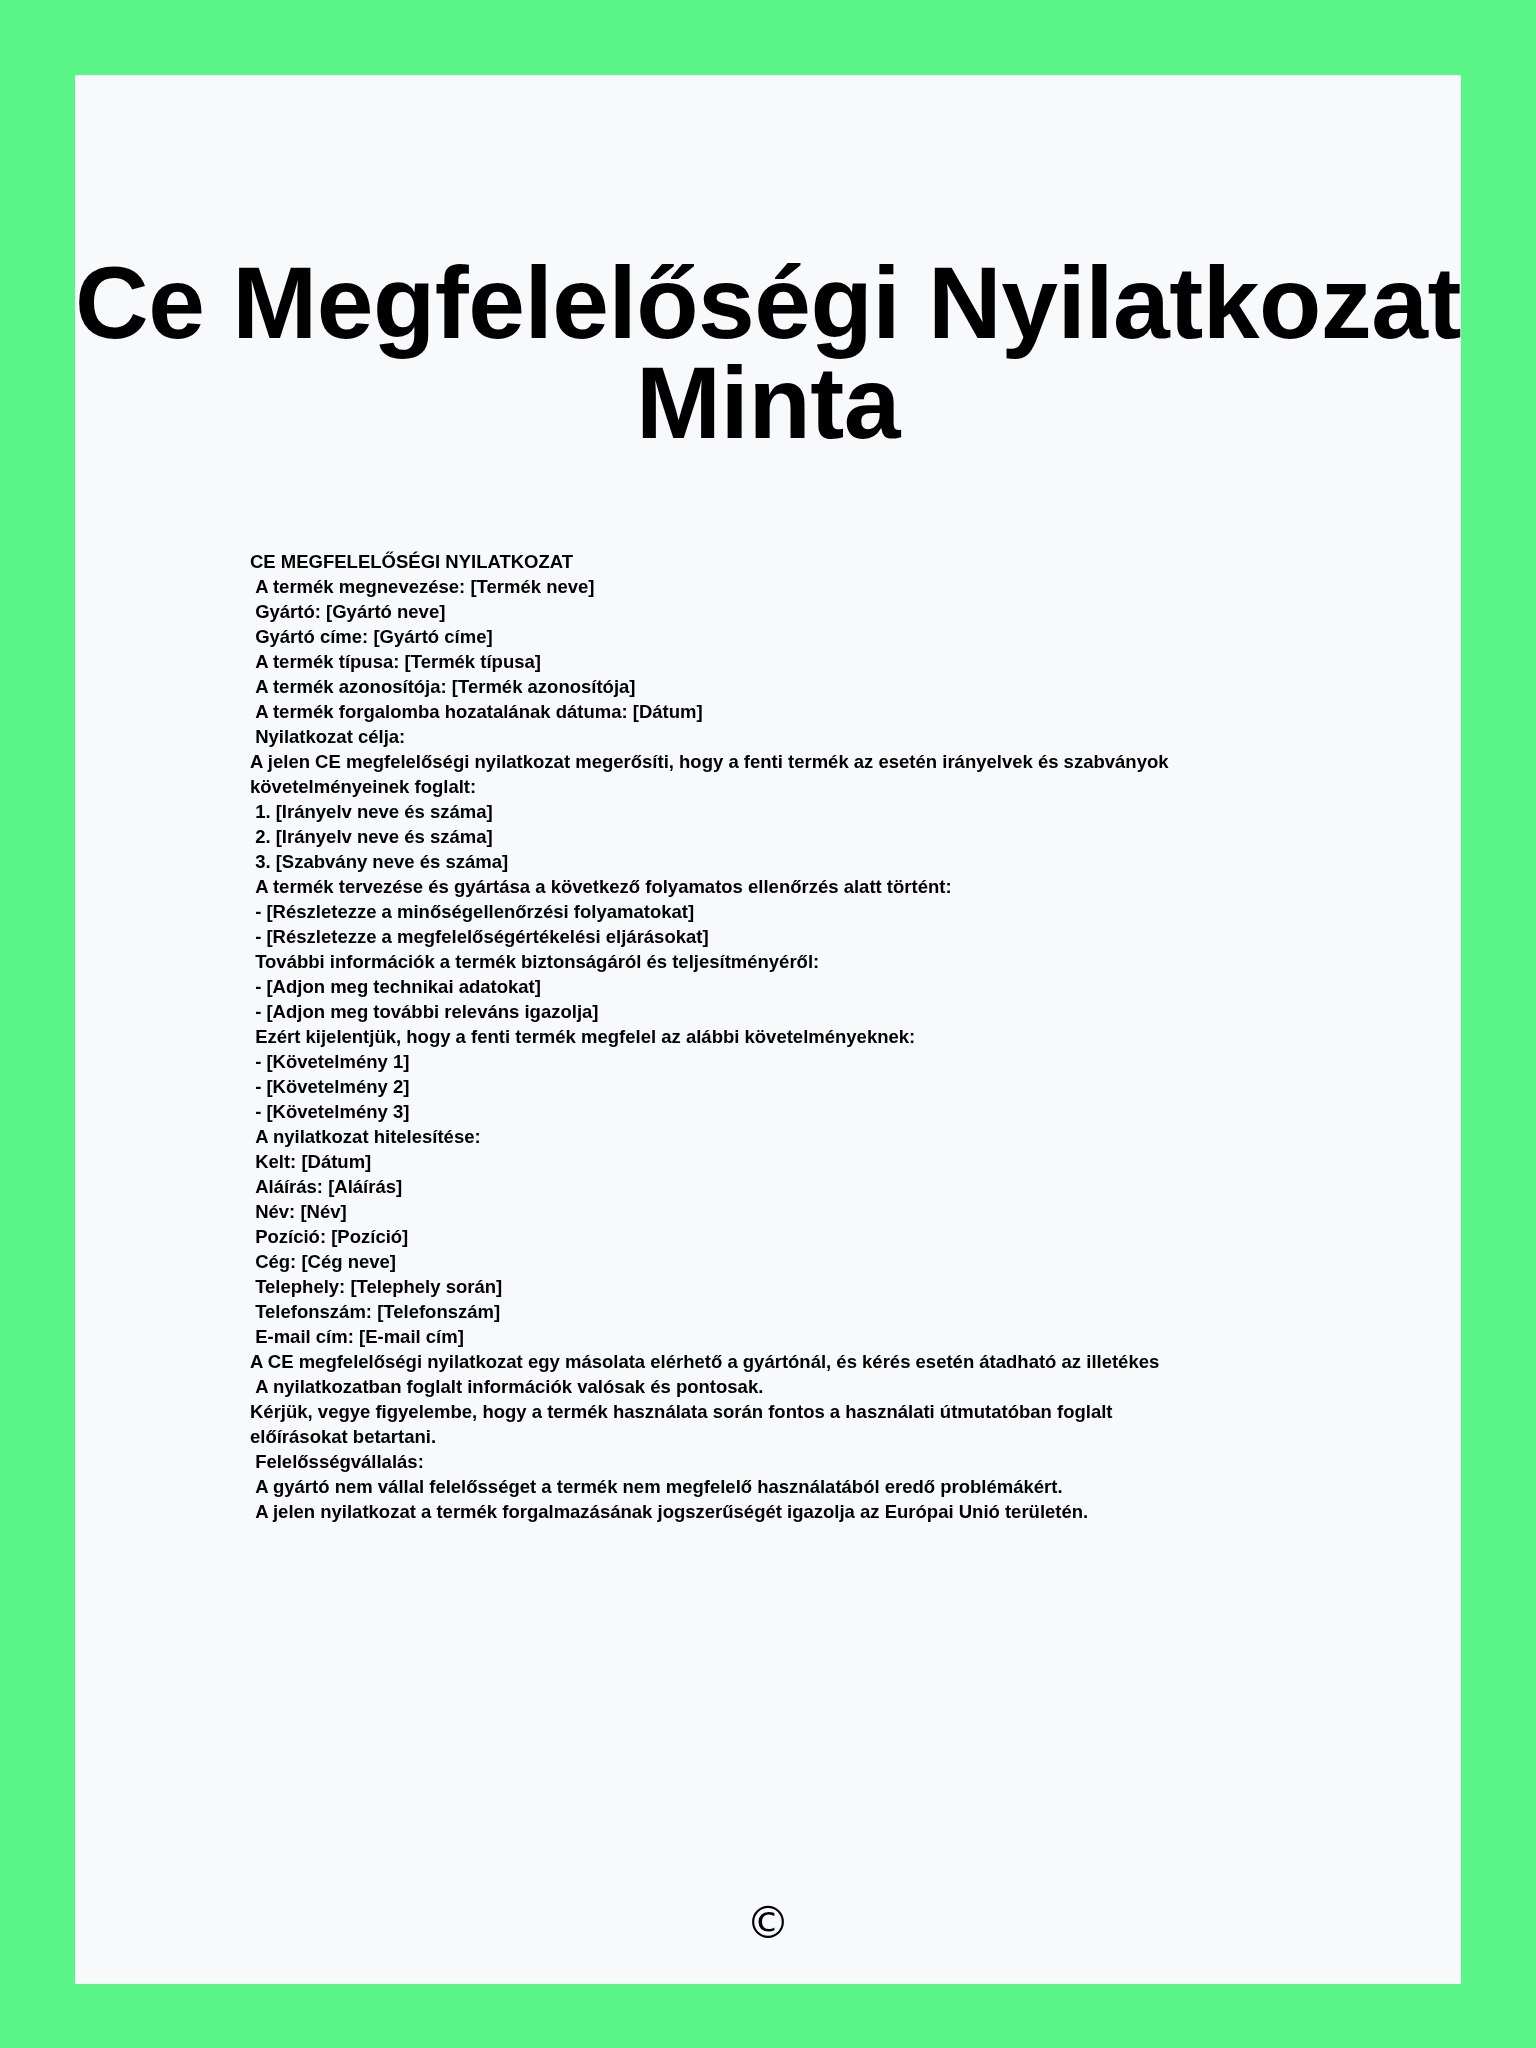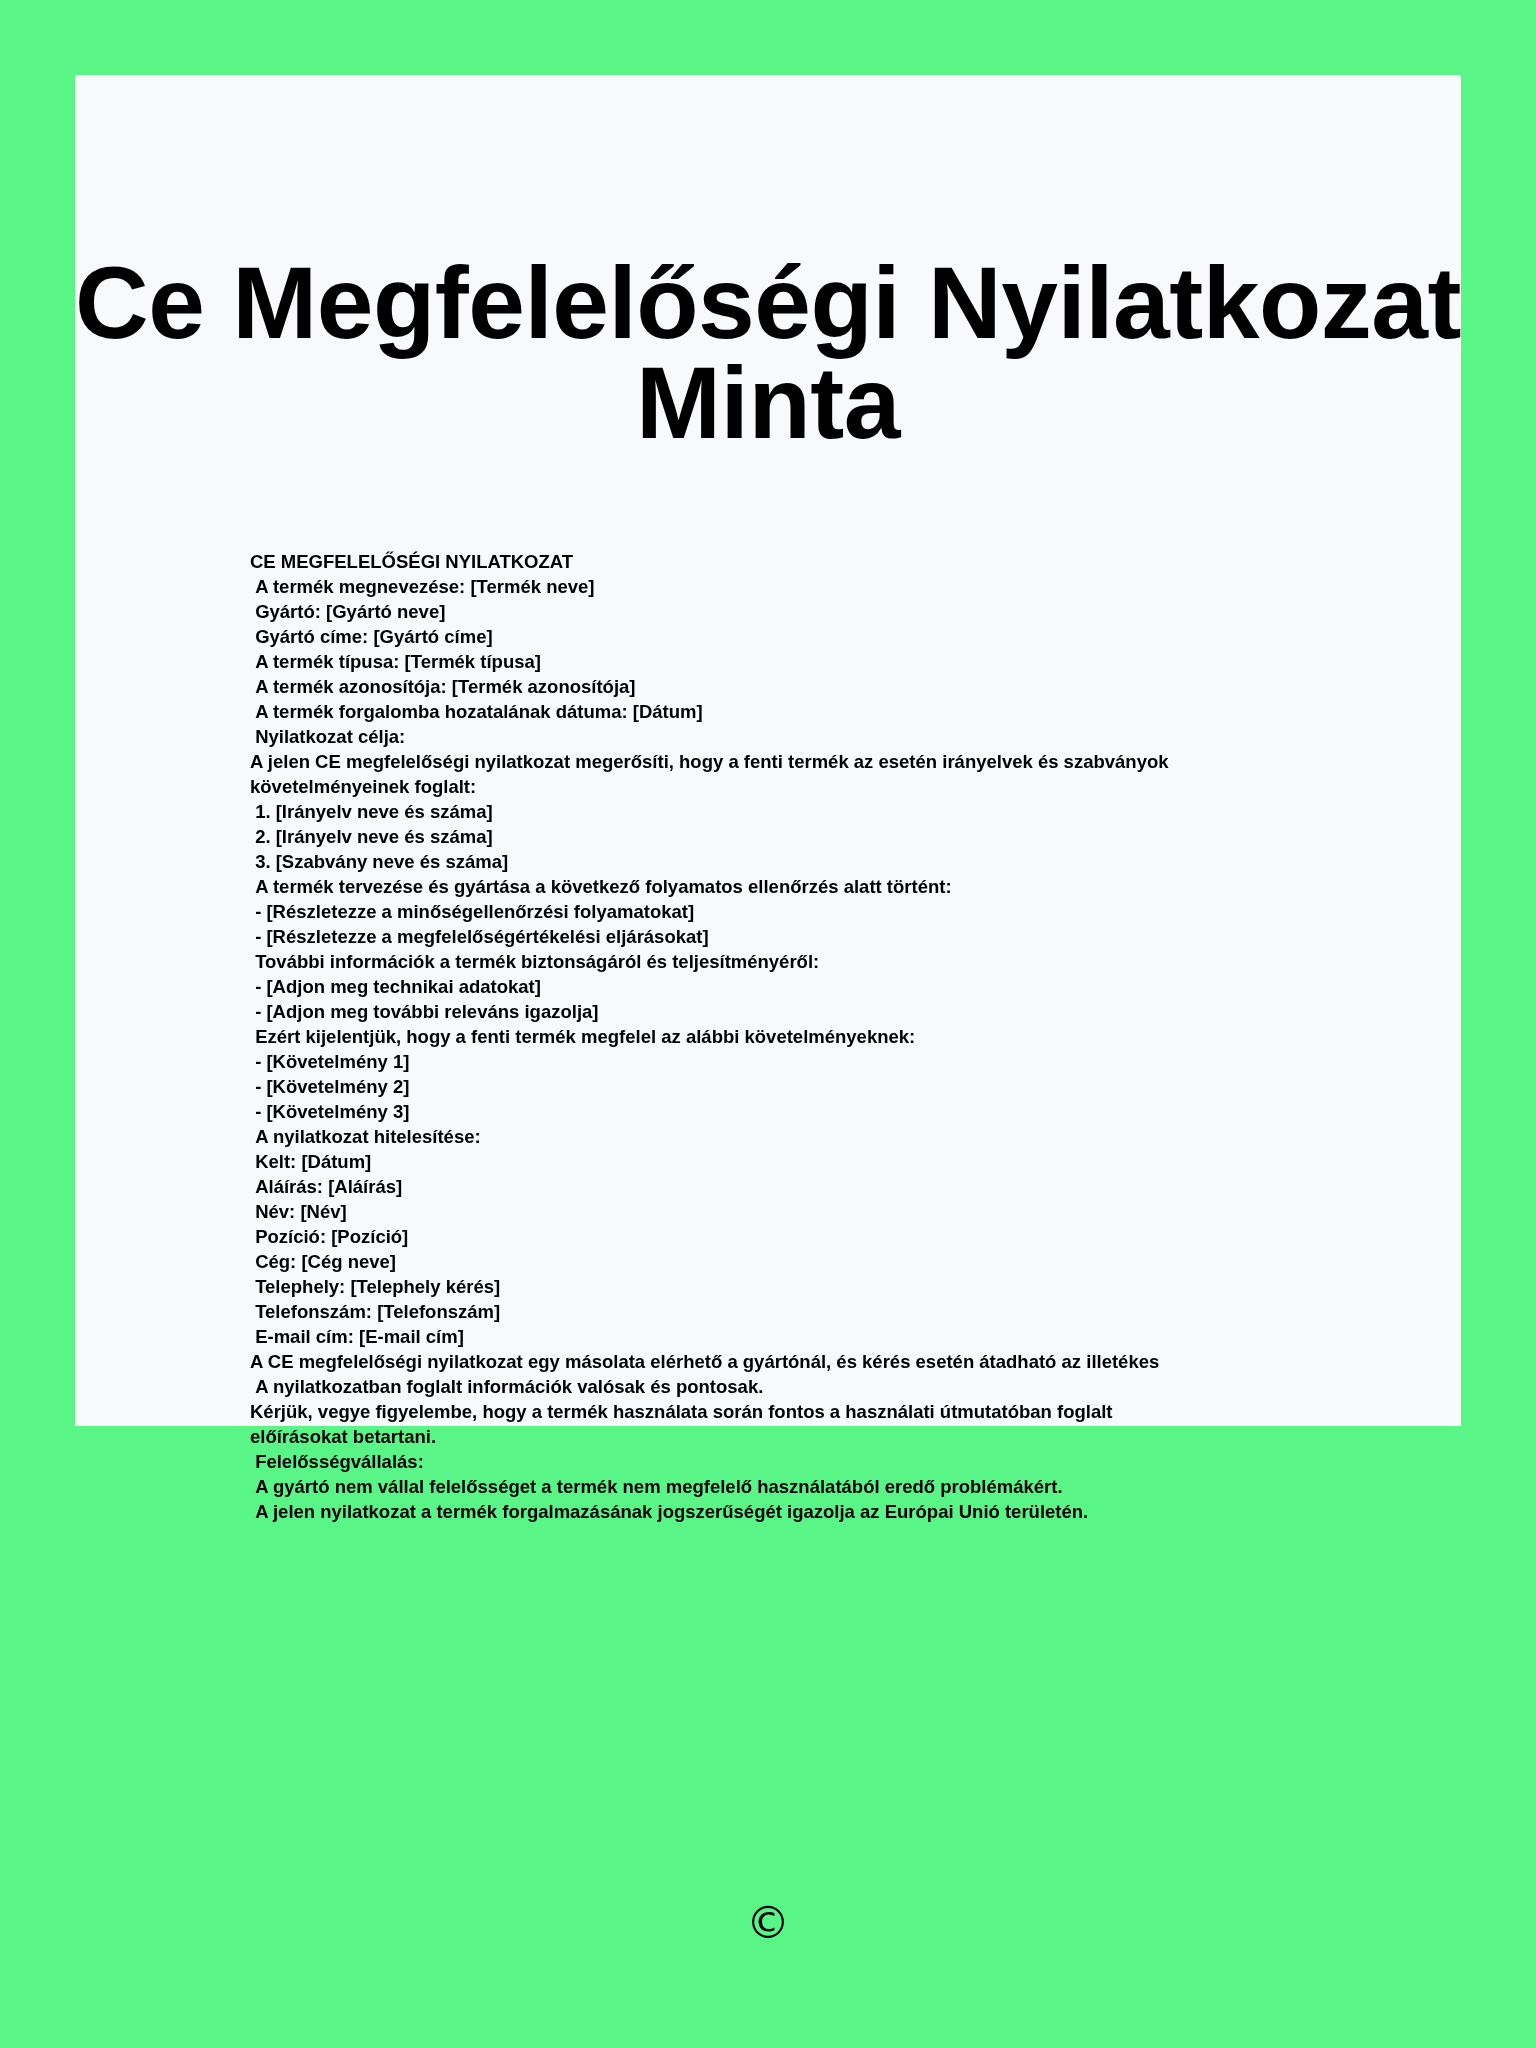--- a/index.html
+++ b/index.html
@@ -9,21 +9,21 @@
     background: #5af587;
     position: relative;
     overflow: hidden;
     font-family: "Liberation Sans", sans-serif;
   }
   .page {
     position: absolute;
     left: 75px;
     top: 75px;
     width: 1386px;
-    height: 1351px;
+    height: 1909px;
     background: #f8f9fa;
   }
   .title {
     position: absolute;
     left: -20px;
     width: 1426px;
     top: 178px;
     text-align: center;
     font-family: "Liberation Sans", sans-serif;
     font-weight: bold;
@@ -89,21 +89,21 @@
     <span class="line"> Ezért kijelentjük, hogy a fenti termék megfelel az alábbi követelményeknek:</span>
     <span class="line"> - [Követelmény 1]</span>
     <span class="line"> - [Követelmény 2]</span>
     <span class="line"> - [Követelmény 3]</span>
     <span class="line"> A nyilatkozat hitelesítése:</span>
     <span class="line"> Kelt: [Dátum]</span>
     <span class="line"> Aláírás: [Aláírás]</span>
     <span class="line"> Név: [Név]</span>
     <span class="line"> Pozíció: [Pozíció]</span>
     <span class="line"> Cég: [Cég neve]</span>
-    <span class="line"> Telephely: [Telephely kérés]</span>
+    <span class="line"> Telephely: [Telephely során]</span>
     <span class="line"> Telefonszám: [Telefonszám]</span>
     <span class="line"> E-mail cím: [E-mail cím]</span>
     <span class="line">A CE megfelelőségi nyilatkozat egy másolata elérhető a gyártónál, és kérés esetén átadható az illetékes</span>
     <span class="line"> A nyilatkozatban foglalt információk valósak és pontosak.</span>
     <span class="line">Kérjük, vegye figyelembe, hogy a termék használata során fontos a használati útmutatóban foglalt</span>
     <span class="line">előírásokat betartani.</span>
     <span class="line"> Felelősségvállalás:</span>
     <span class="line"> A gyártó nem vállal felelősséget a termék nem megfelelő használatából eredő problémákért.</span>
     <span class="line"> A jelen nyilatkozat a termék forgalmazásának jogszerűségét igazolja az Európai Unió területén.</span>
   </div>

